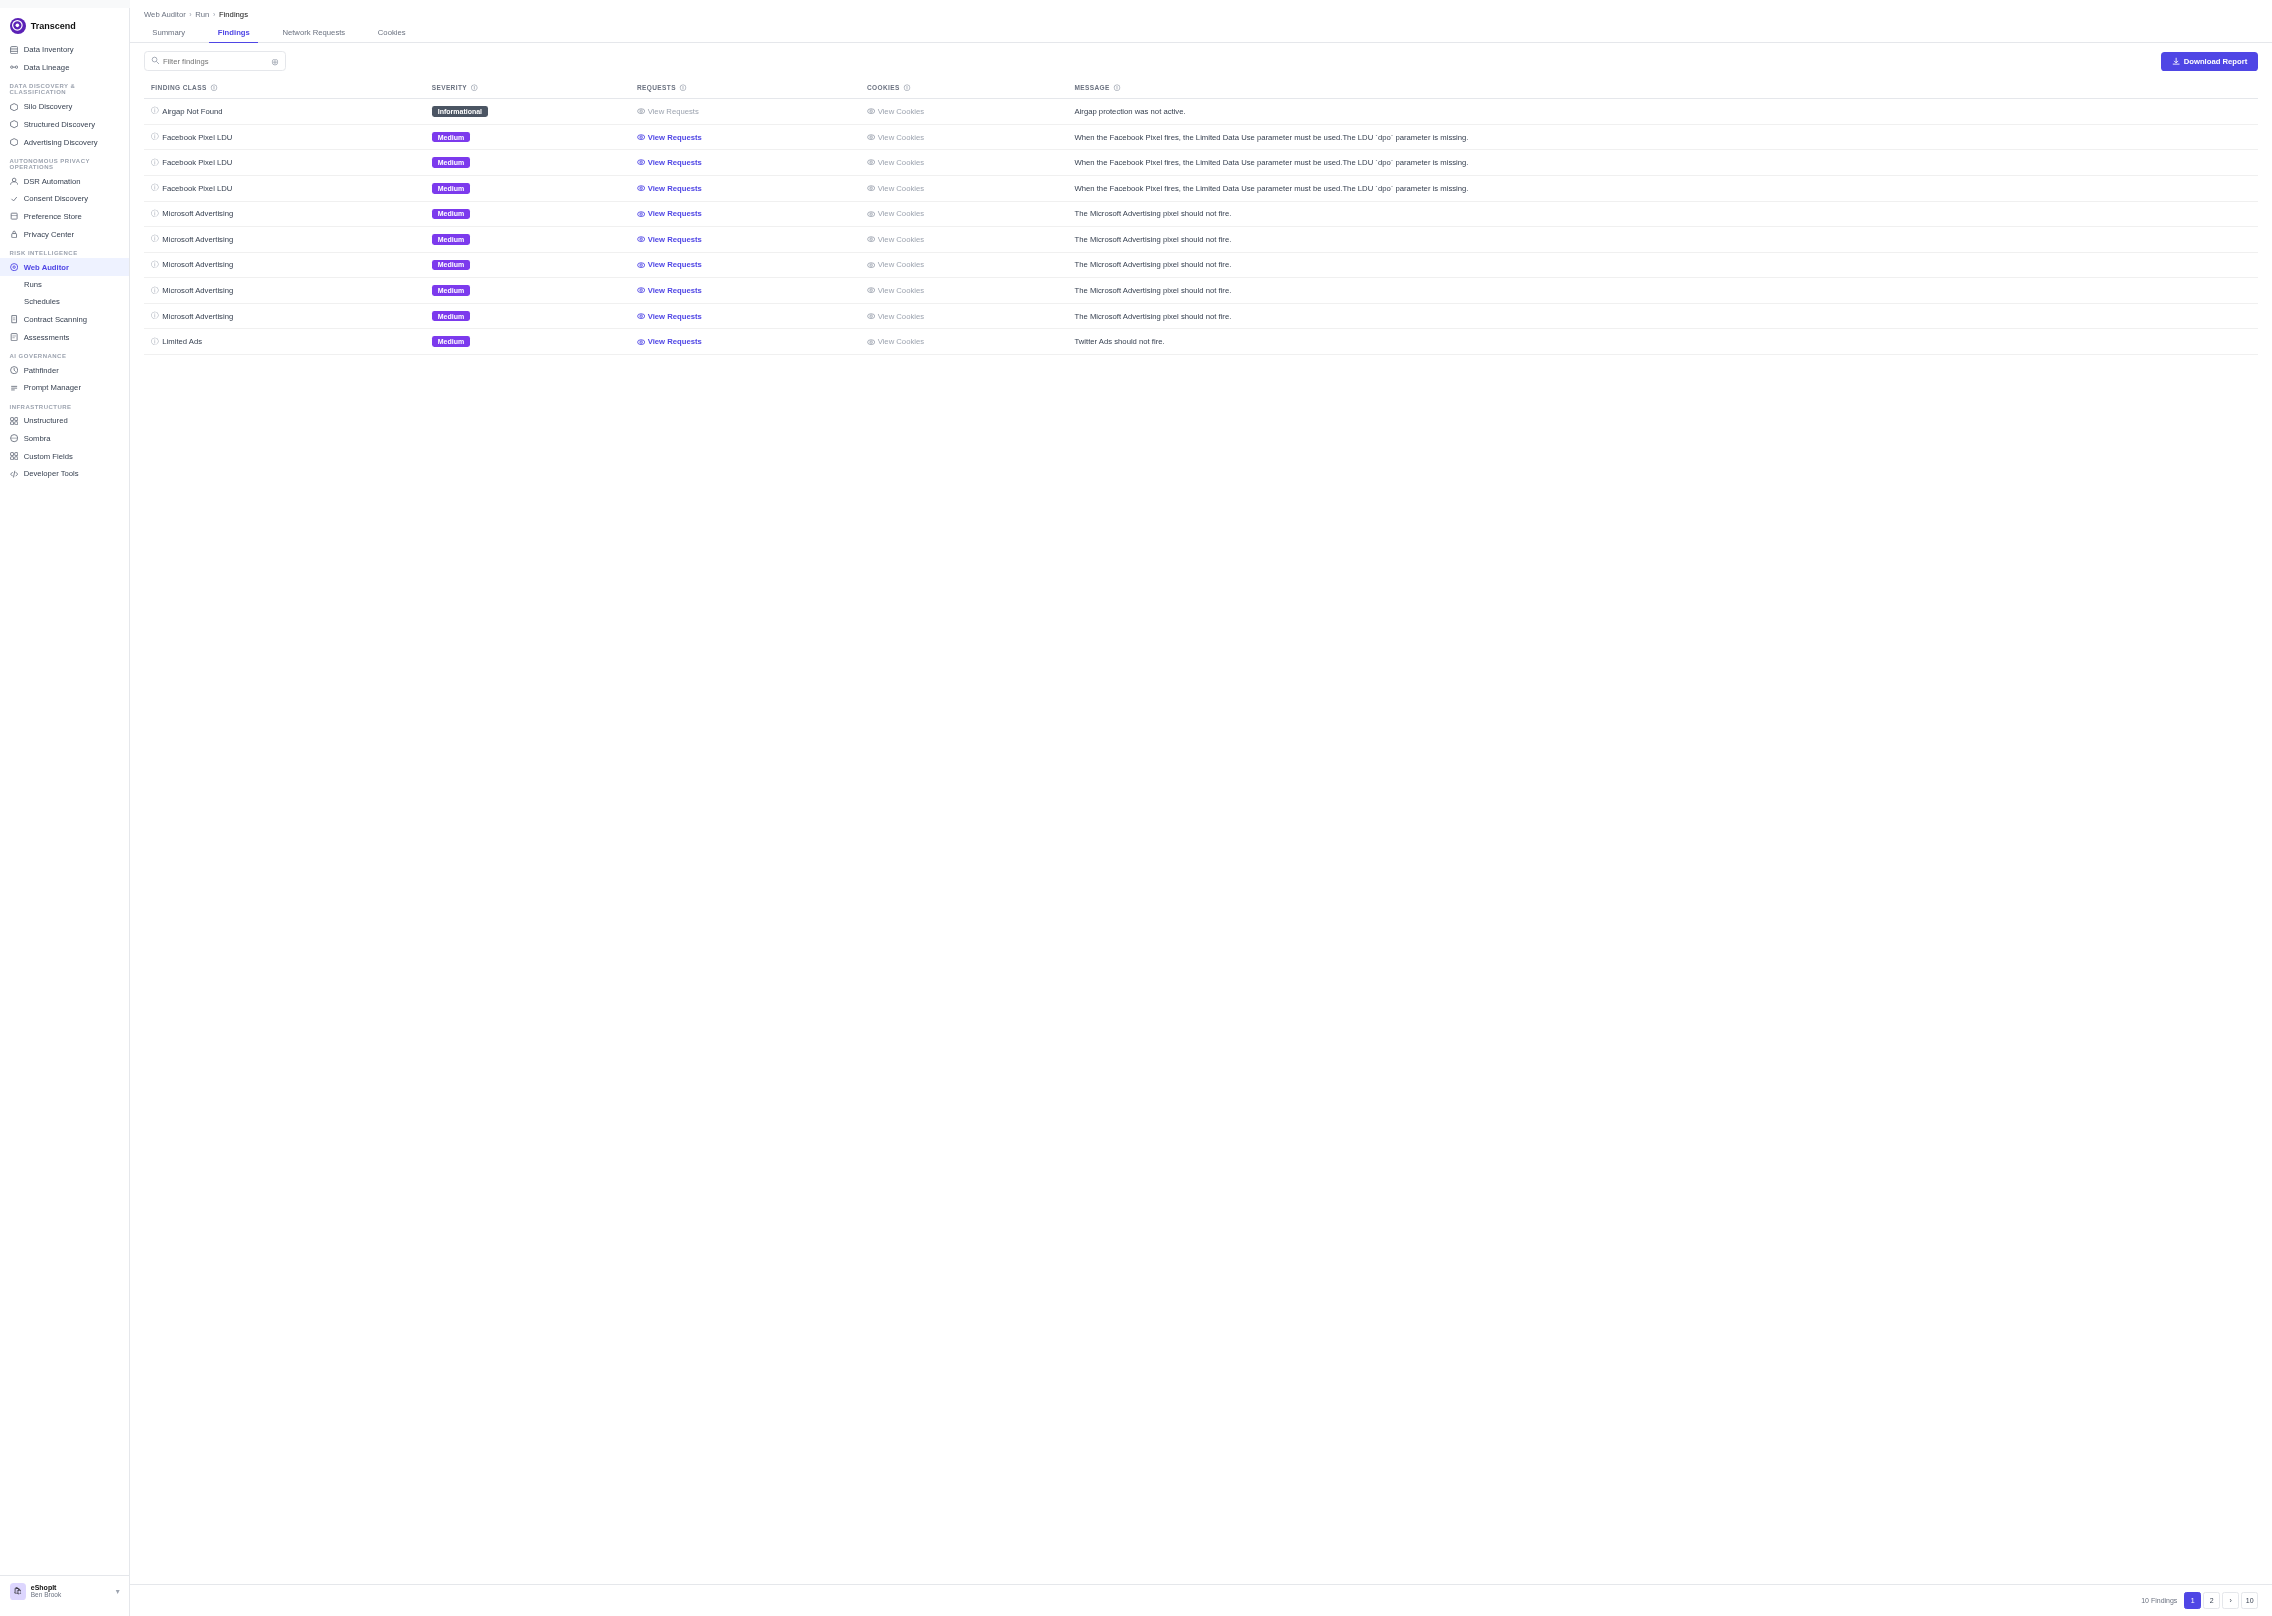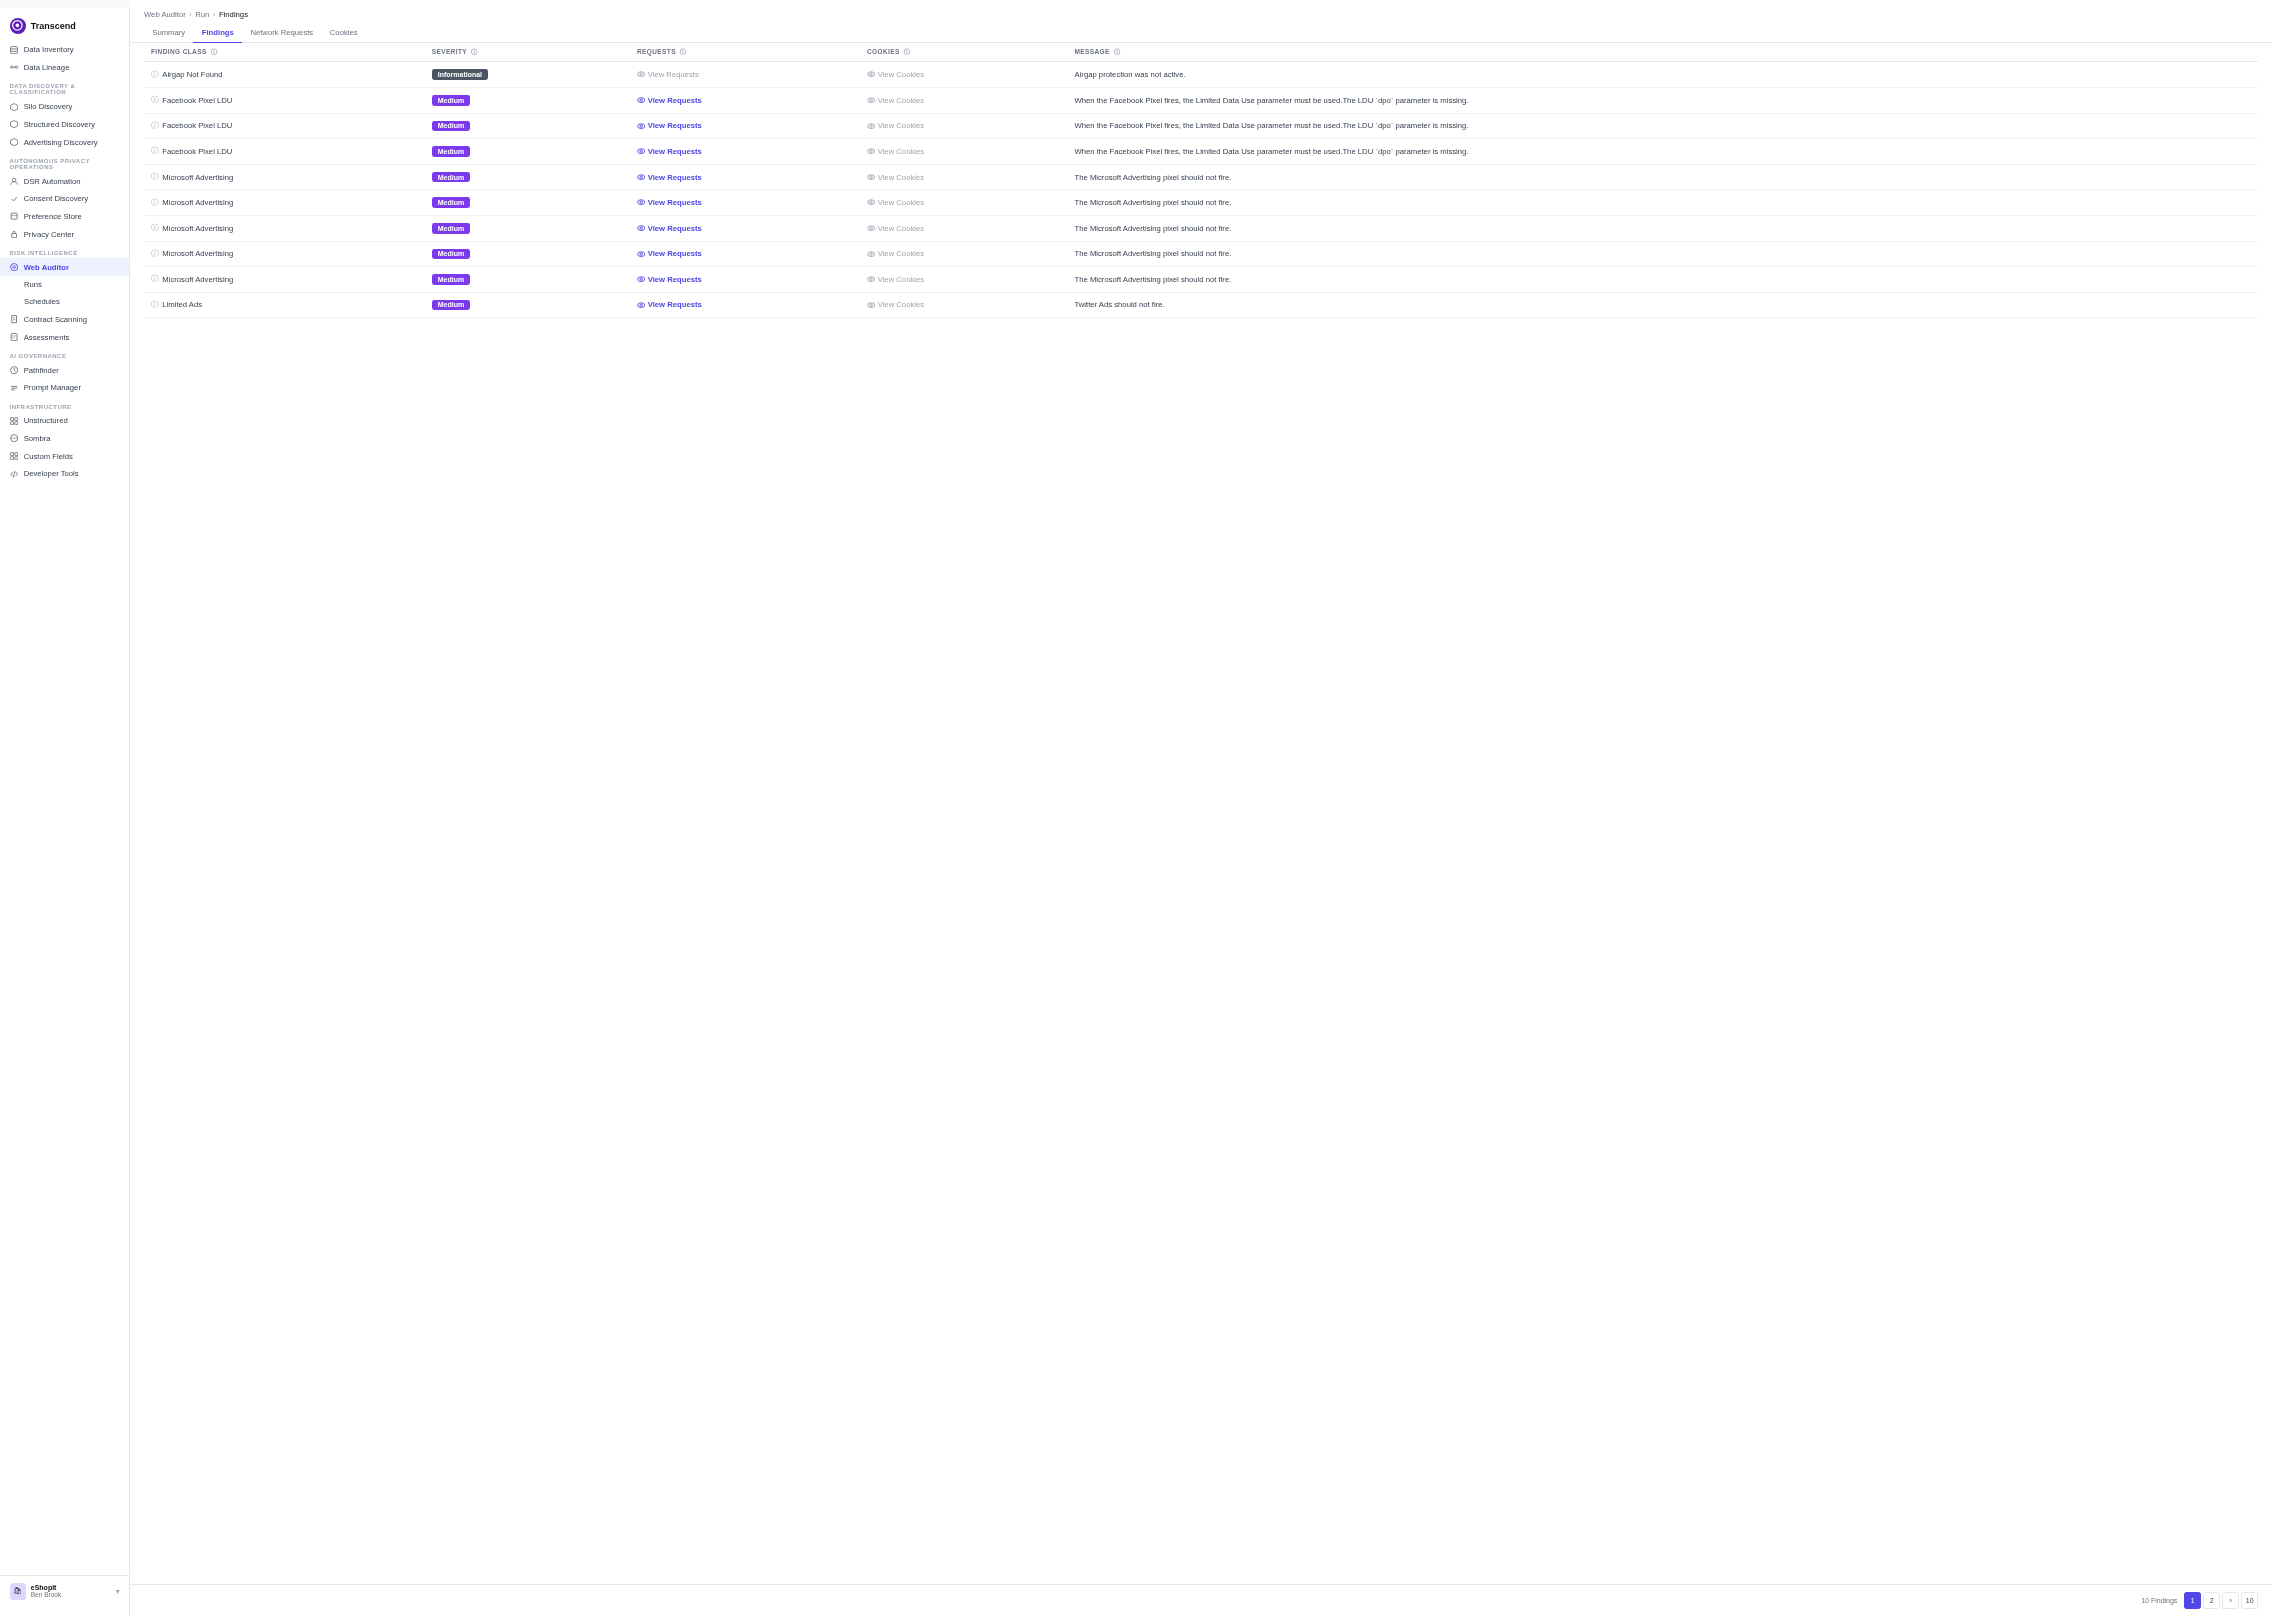--- a/index.html
+++ b/index.html
@@ -94,21 +94,21 @@
       padding: 9.5px 14px 0;
       font-size: 7.7px;
       color: #6b7280;
     }
     .breadcrumb-sep { color: #9ca3af; font-size: 7px; }
     .breadcrumb-current { color: #111; font-weight: 500; }
 
     
     .tabs {
       display: flex;
-      gap: 0;
+      gap: 16px;
       padding: 4.7px 14px 0;
       border-bottom: 0.6px solid #e5e7eb;
     }
     .tab {
       padding: 4.7px 8.3px;
       font-size: 7.7px;
       color: #6b7280;
       cursor: pointer;
       border-bottom: 1.2px solid transparent;
       margin-bottom: -0.6px;
@@ -453,20 +453,39 @@
     <span class="breadcrumb-current">Findings</span>
   </div>
 
   <div class="tabs">
     <div class="tab">Summary</div>
     <div class="tab active">Findings</div>
     <div class="tab">Network Requests</div>
     <div class="tab">Cookies</div>
   </div>
 
+  <div class="toolbar">
+    <div class="filter-wrap">
+      <span class="filter-icon">
+        <svg width="8.3" height="8.3" viewBox="0 0 14 14" fill="none">
+            <circle cx="6" cy="6" r="4" stroke="#9ca3af" stroke-width="1.5"></circle>
+            <line x1="9.5" y1="9.5" x2="13" y2="13" stroke="#9ca3af" stroke-width="1.5" stroke-linecap="round"></line>
+          </svg>
+      </span>
+      <input type="text" placeholder="Filter findings" style="">
+      <span class="filter-plus">⊕</span>
+    </div>
+    <button class="download-btn">
+      <svg width="8.3" height="8.3" viewBox="0 0 14 14" fill="none">
+          <path d="M7 2v7M4 7l3 3 3-3" stroke="white" stroke-width="1.5" stroke-linecap="round"></path>
+          <line x1="2" y1="12" x2="12" y2="12" stroke="white" stroke-width="1.5" stroke-linecap="round"></line>
+        </svg>
+      <span>Download Report</span>
+    </button>
+  </div>
 
   <div class="table-wrap">
     <table>
       <thead>
         <tr>
           <th>
             Finding Class
             <span style="color:#9ca3af; margin-left:1.8px">ⓘ</span>
           </th>
           <th>

